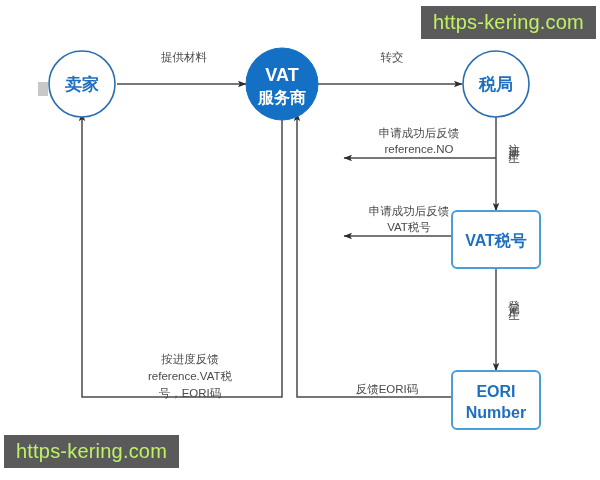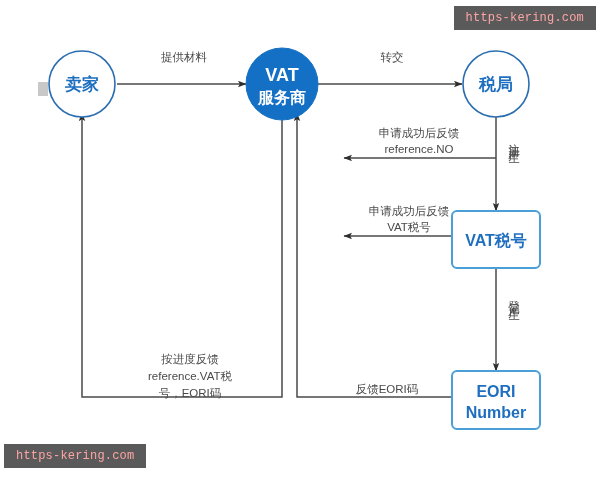--- a/index.html
+++ b/index.html
@@ -62,23 +62,23 @@
     font-family: "Liberation Sans", "DejaVu Sans", sans-serif;
   }
   .node-label-white {
     fill: #ffffff;
     font-weight: bold;
     font-family: "Liberation Sans", "DejaVu Sans", sans-serif;
   }
   .watermark {
     position: absolute;
     background: #5a5a5a;
-    color: #fca5a5;
-    font-size: 12px;
-    font-family: Liberation Mono, monospace;
+    color: #bef264;
+    font-size: 20px;
+    font-family: Liberation Sans, sans-serif;
     padding: 5px 12px;
     letter-spacing: 0.2px;
     white-space: nowrap;
   }
   #wm-top { right: 4px; top: 6px; }
   #wm-bottom { left: 4px; bottom: 12px; }
   .small-grey-mark {
     position: absolute;
     left: 38px;
     top: 82px;

